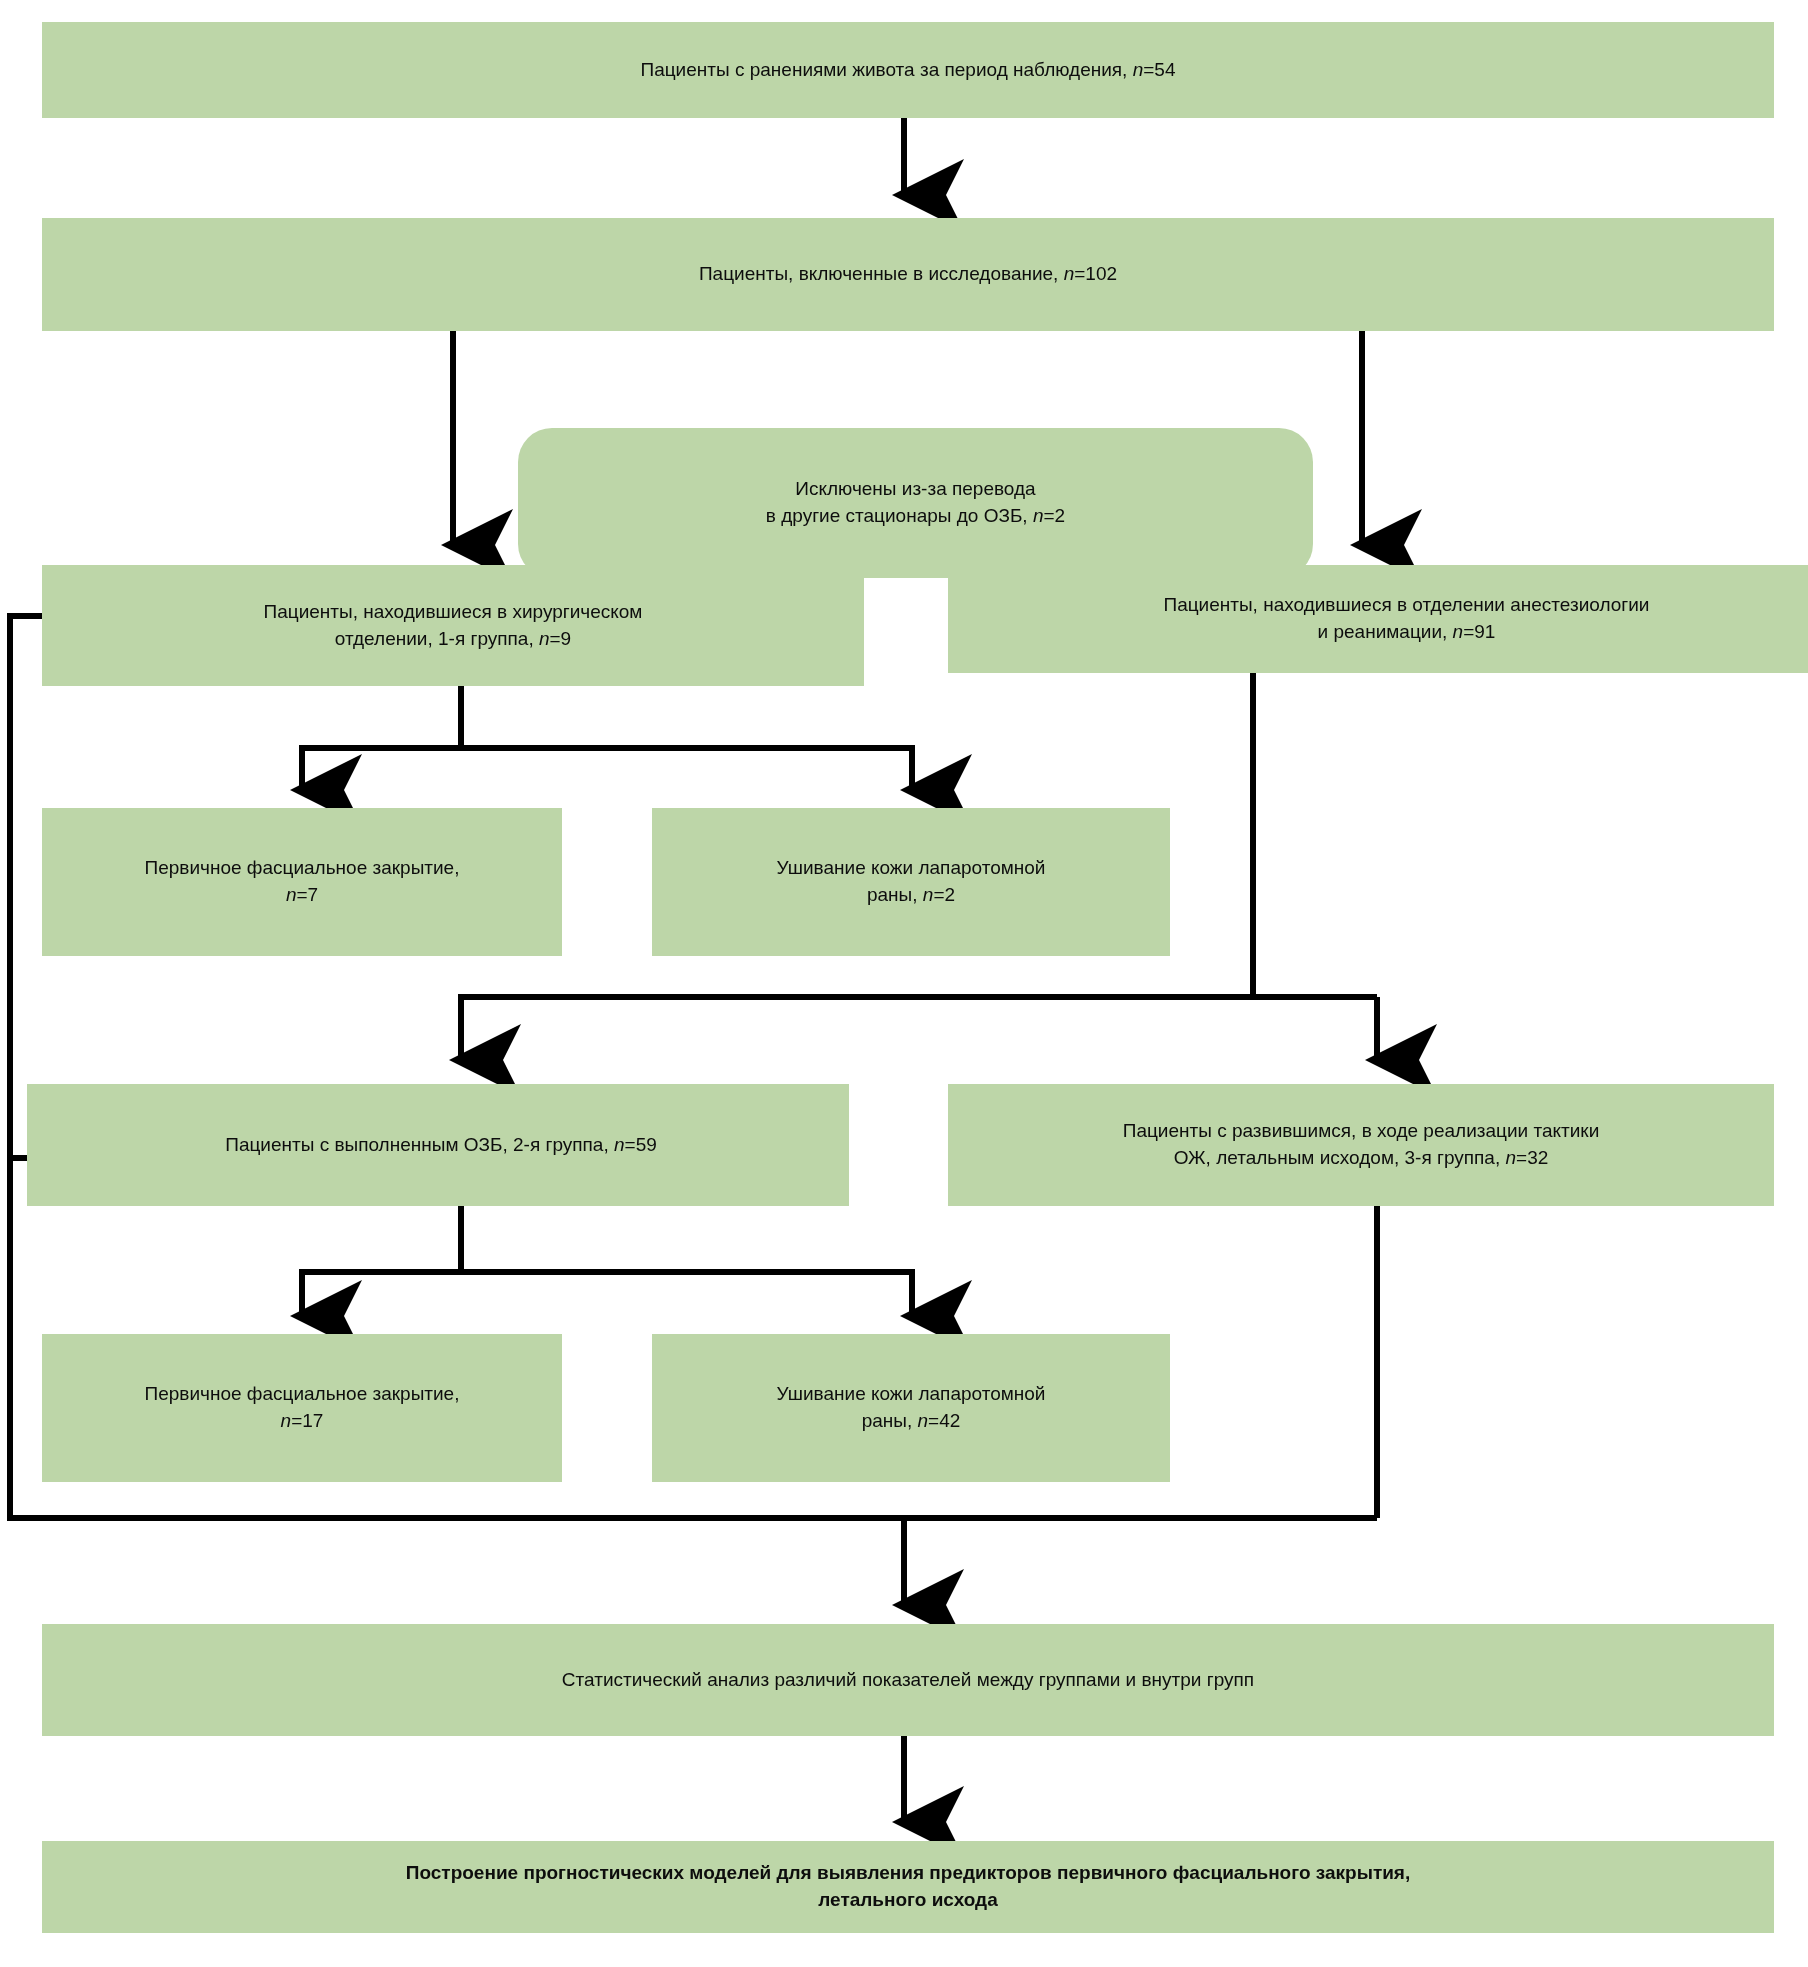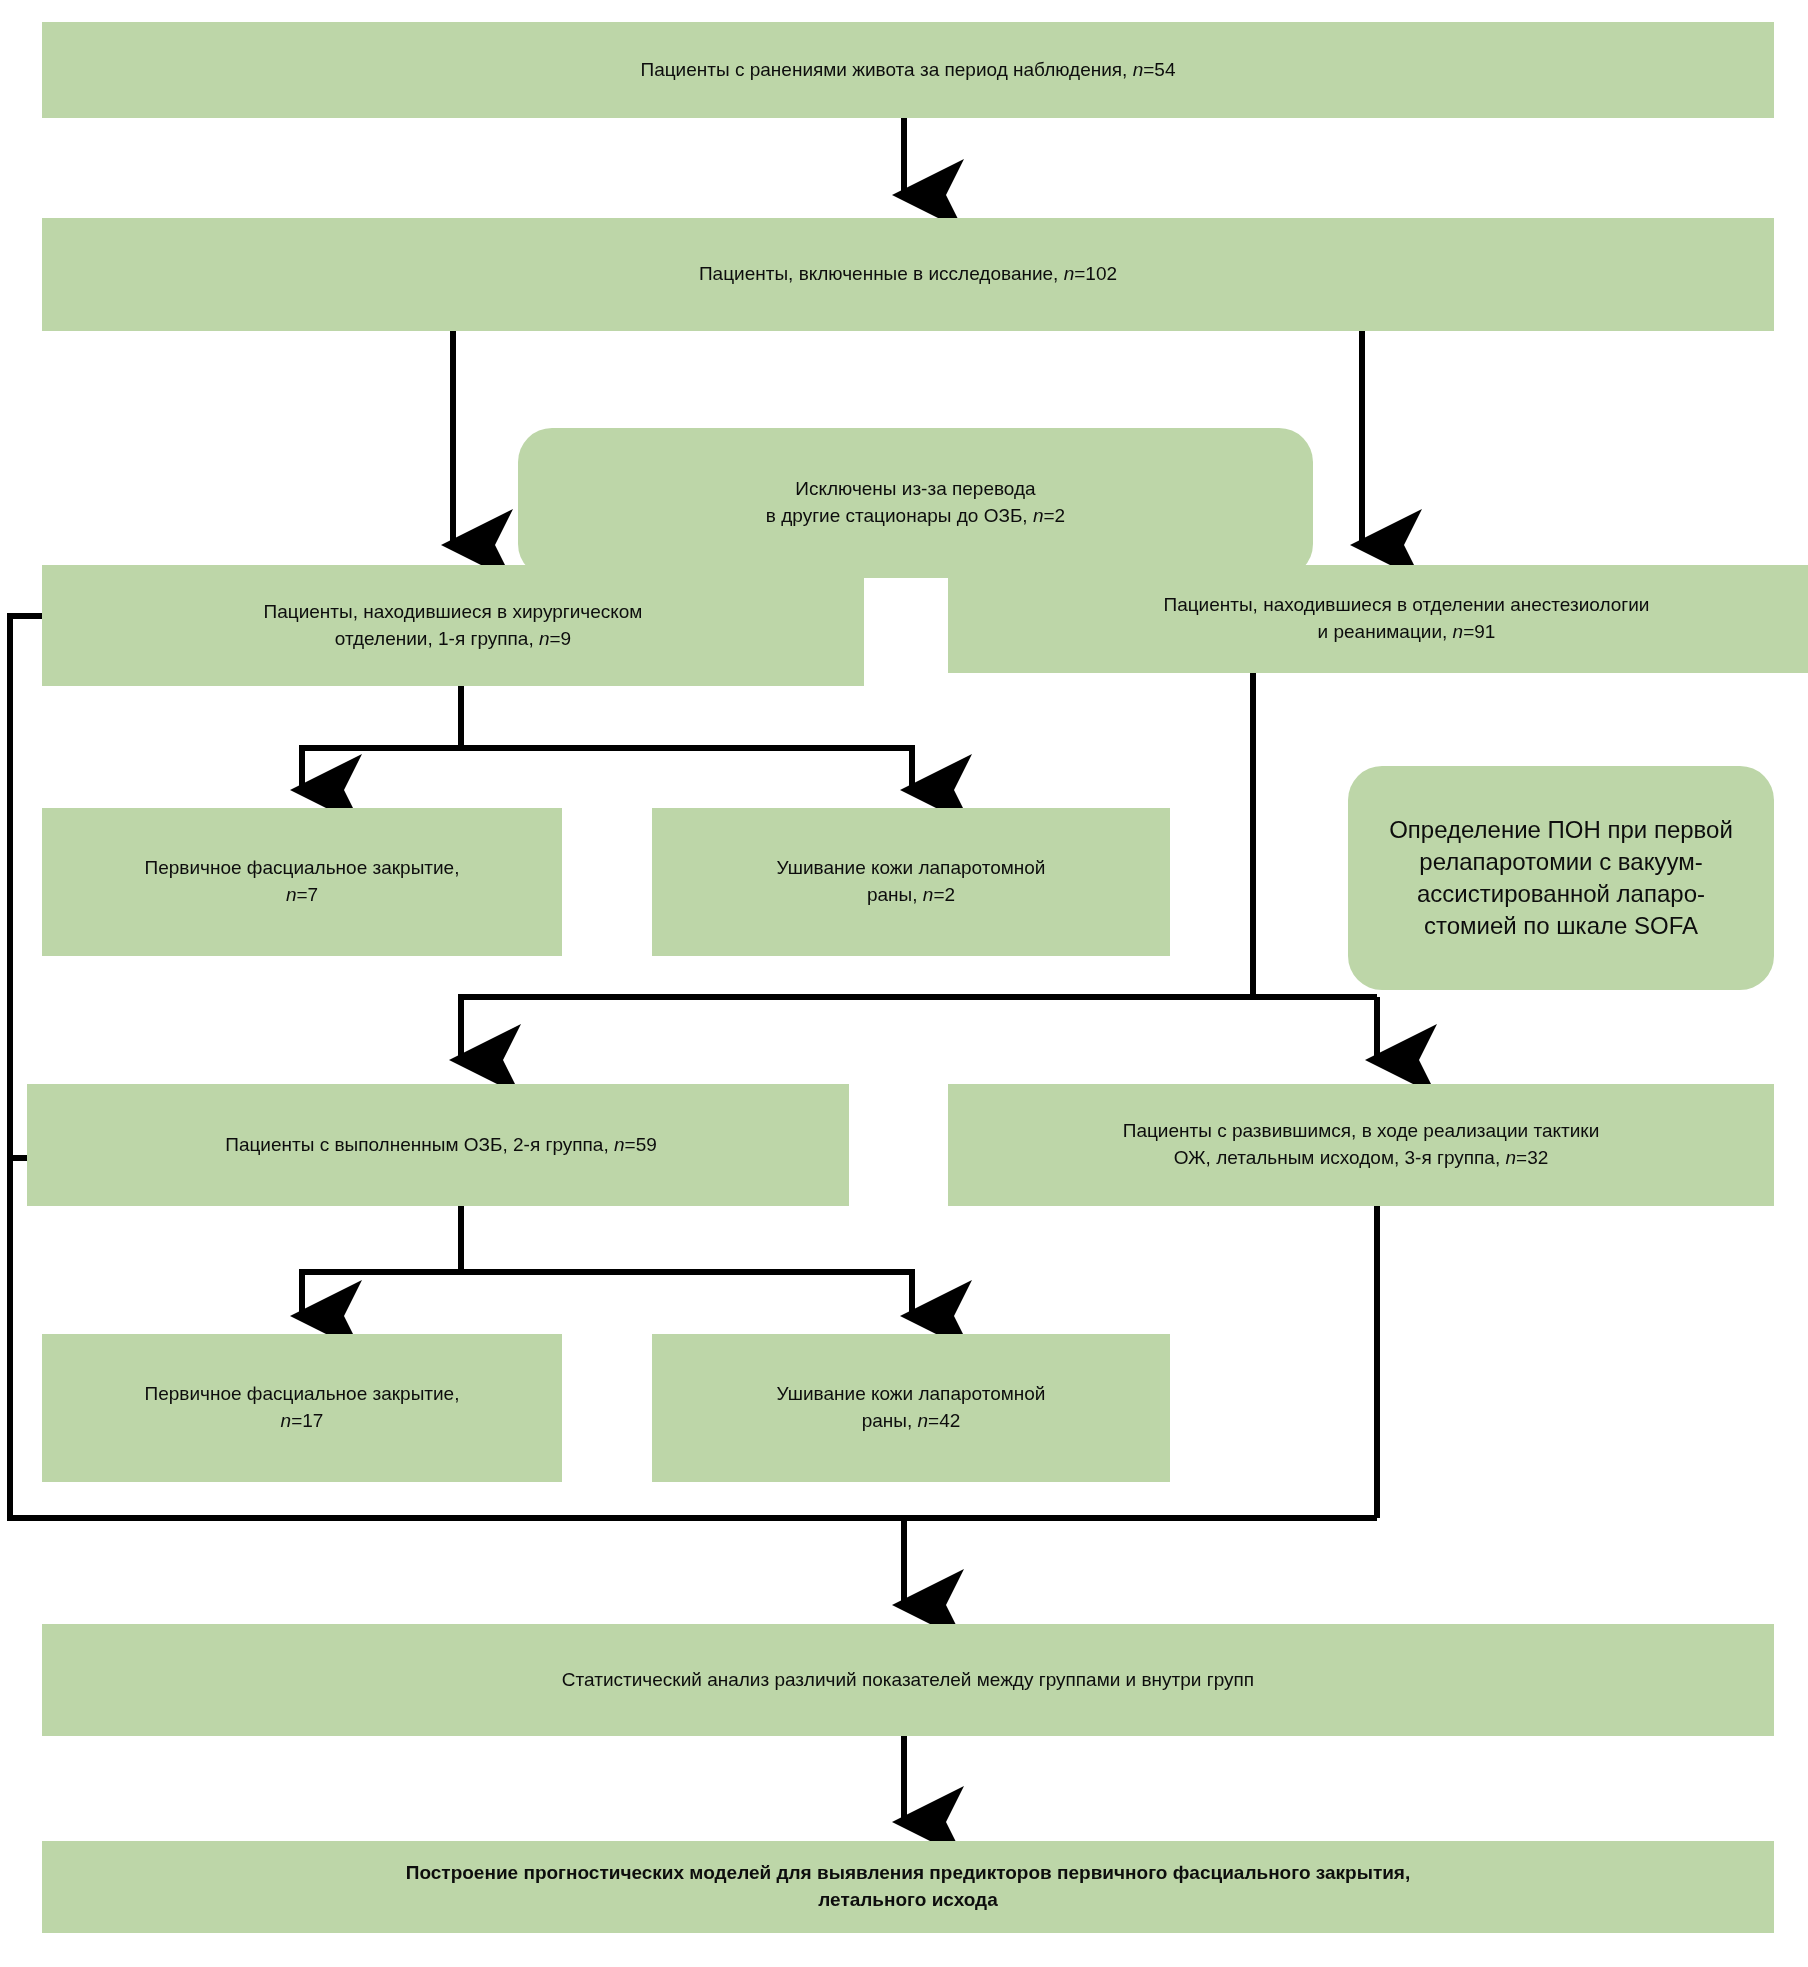--- a/index.html
+++ b/index.html
@@ -113,23 +113,20 @@
   </div>
 
   <div class="node" style="left:42px; top:808px; width:520px; height:148px;">
     <span class="txt">Первичное фасциальное закрытие,<br><em>n</em>=7</span>
   </div>
 
   <div class="node" style="left:652px; top:808px; width:518px; height:148px;">
     <span class="txt">Ушивание кожи лапаротомной<br>раны, <em>n</em>=2</span>
   </div>
 
-  <div class="node rounded" style="left:1348px; top:766px; width:426px; height:224px; font-size:24px; line-height:1.34;">
-    <span class="txt">Определение ПОН при первой<br>релапаротомии с вакуум-<br>ассистированной лапаро-<br>стомией по шкале SOFA</span>
-  </div>
 
   <div class="node" style="left:27px; top:1084px; width:822px; height:122px;padding-left:20px;">
     <span class="txt">Пациенты с выполненным ОЗБ, 2-я группа, <em>n</em>=59</span>
   </div>
 
   <div class="node" style="left:948px; top:1084px; width:826px; height:122px;">
     <span class="txt">Пациенты с развившимся, в ходе реализации тактики<br>ОЖ, летальным исходом, 3-я группа, <em>n</em>=32</span>
   </div>
 
   <div class="node" style="left:42px; top:1334px; width:520px; height:148px;">

